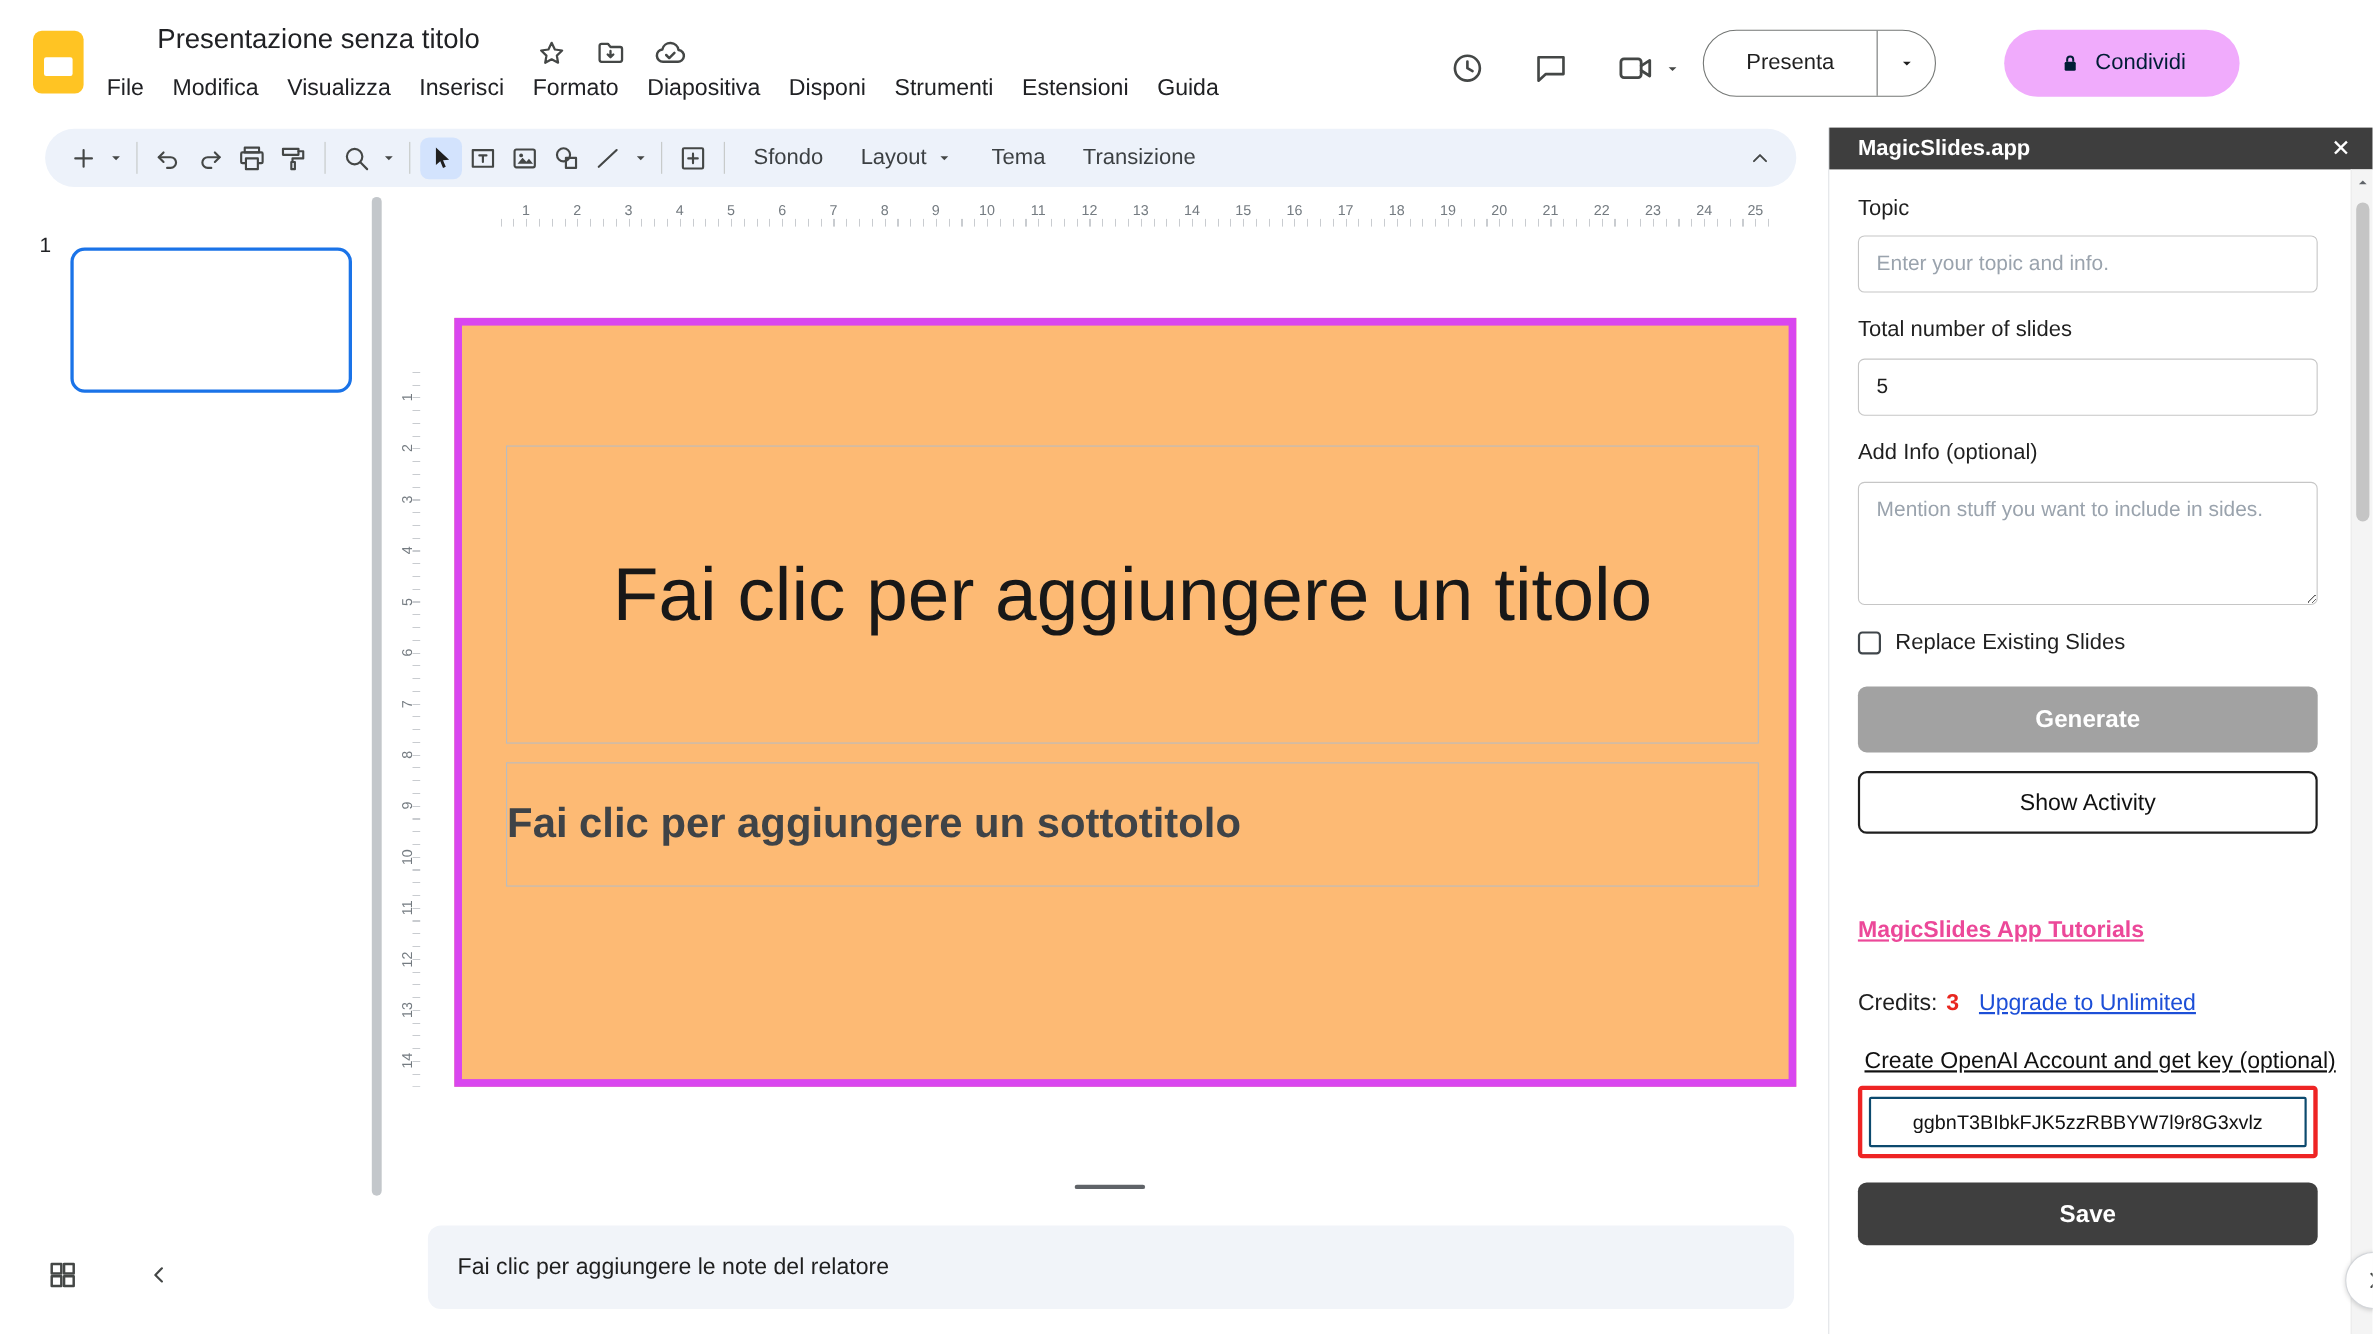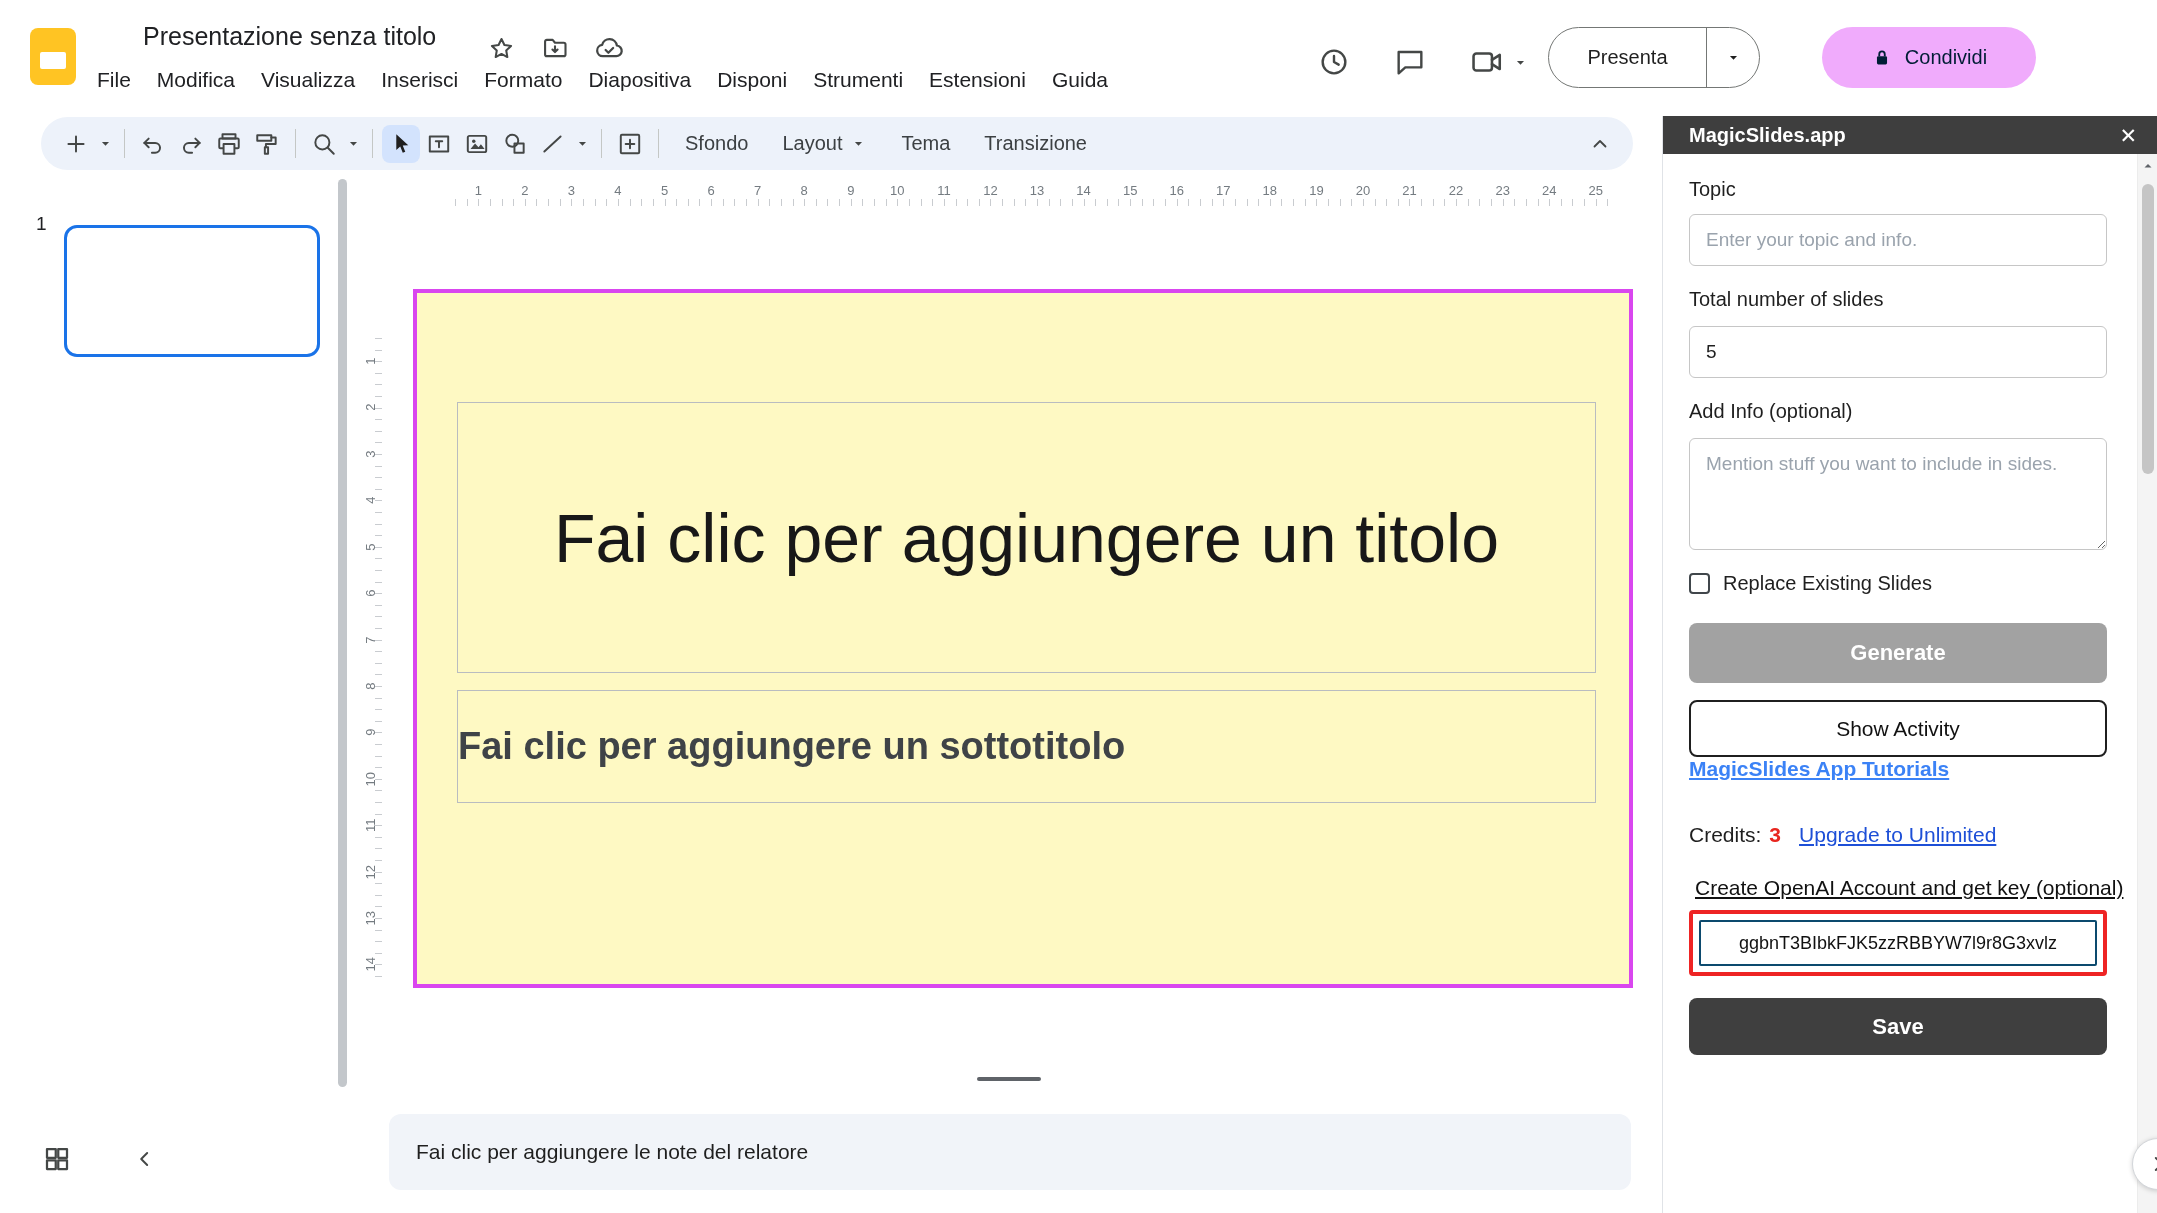--- a/index.html
+++ b/index.html
@@ -54,21 +54,21 @@
 
   
   .filmstrip { position:absolute; left:0; top:179px; width:348px; height:934px; background:#fff; }
   .slide-num { position:absolute; left:36px; top:34px; font-size:19px; color:#202124; }
   .thumb { position:absolute; left:64px; top:46px; width:256px; height:132px;
     border:3px solid #1a73e8; border-radius:13px; background:#fff; }
   .film-scroll { position:absolute; left:338px; top:0; width:9px; height:908px; background:#c3c7cb; border-radius:5px; }
 
   
   .slide { position:absolute; left:413px; top:289px; width:1220px; height:699px;
-    background:#fef9c3; border:4px solid #d946ef; }
+    background:#fdba74; border:7px solid #d946ef; }
   .title-box { position:absolute; left:40px; top:109px; width:1139px; height:271px;
     border:1px solid #b9bcc0; display:flex; align-items:center; justify-content:center; }
   .title-text { font-size:68px; line-height:1.5; color:#181818; text-align:center; max-width:1040px; }
   .subtitle-box { position:absolute; left:40px; top:397px; width:1139px; height:113px;
     border:1px solid #b9bcc0; display:flex; align-items:center; justify-content:flex-start;font-weight:bold; }
   .subtitle-text { font-size:38px; color:#3f4347; text-align:center; }
 
   
   .drag-handle { position:absolute; left:977px; top:1077px; width:64px; height:4px; background:#5f6368; border-radius:2px; }
   .notes { position:absolute; left:389px; top:1114px; width:1242px; height:76px; background:#f1f4f9;
@@ -93,21 +93,21 @@
   .sb-textarea { width:100%; height:112px; margin-top:12px; border:1px solid #c6c6c6; border-radius:6px;
     padding:12px 16px; font-size:19px; line-height:1.4; color:#1f1f1f; font-family:inherit; }
   ::placeholder { color:#9aa3ad; opacity:1; }
   .checkbox-row { margin-top:18px; display:flex; align-items:center; gap:13px; }
   .checkbox { width:21px; height:21px; border:2px solid #40464b; border-radius:4px; background:#fff; }
   .checkbox-label { font-size:20px; font-weight:500; color:#1f1f1f; }
   .btn-generate { margin-top:28px; width:100%; height:60px; background:#a2a2a2; border:none; border-radius:8px;
     color:#fff; font-size:22px; font-weight:700; font-family:inherit; }
   .btn-activity { margin-top:17px; width:100%; height:57px; background:#fff; border:2px solid #1f1f1f; border-radius:8px;
     color:#111; font-size:21px; font-weight:500; font-family:inherit; }
-  .link-tutorials { display:inline-block; font-size:21px; font-weight:600; color:#3b82f6;
+  .link-tutorials { display:inline-block; margin-top:76px; font-size:21px; font-weight:600; color:#ec4899;
     text-decoration:underline; }
   .credits-row { margin-top:42px; font-size:21px; display:flex; align-items:baseline; }
   .credits-label { color:#1f1f1f; }
   .credits-num { color:#e8261f; font-weight:700; margin-left:8px; }
   .link-upgrade { color:#1d4fd7; text-decoration:underline; margin-left:18px; font-weight:500; }
   .link-openai { display:block; margin-top:26px; margin-left:6px; width:430px; font-size:21px; line-height:1.4;
     color:#111; text-decoration:underline; }
   .key-wrap { margin-top:8px; border:4px solid #ee2424; border-radius:4px; padding:6px; background:#fff; }
   .key-input { width:100%; height:46px; border:2px solid #0c4a6e; border-radius:2px; font-size:18px;
     color:#111; text-align:center; font-family:inherit; }

